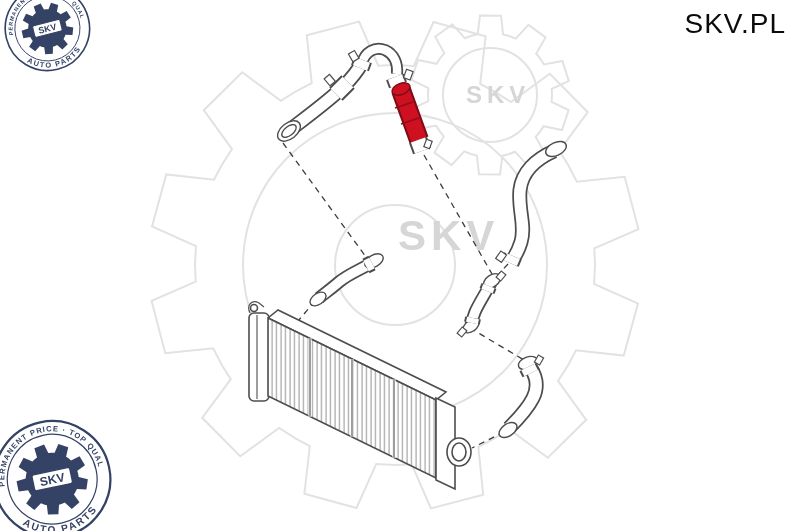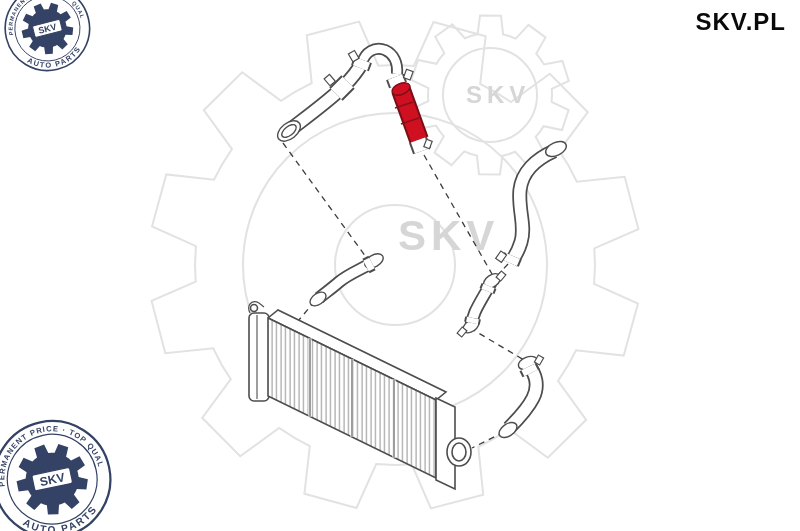--- a/index.html
+++ b/index.html
@@ -1,18 +1,18 @@
 <!DOCTYPE html>
 <html><head>
 <meta charset="utf-8">
 <style>
   html,body{margin:0;padding:0;width:800px;height:531px;background:#ffffff;overflow:hidden;}
   #stage{position:relative;width:800px;height:531px;font-family:"Liberation Sans",sans-serif;background:#ffffff;}
   #main-svg{position:absolute;left:0;top:0;}
-  #logo{position:absolute;top:8px;right:14px;font-size:24px;font-weight:bold;letter-spacing:1px;color:#0a0a0a;font-family:"Liberation Sans",sans-serif;}
+  #logo{position:absolute;top:8px;right:14px;font-size:28px;font-weight:normal;letter-spacing:1px;color:#0a0a0a;font-family:"Liberation Sans",sans-serif;}
 
   
   .wm{fill:none;stroke:#e2e2e2;stroke-width:2;}
   .wmtext{fill:#d6d6d6;font-weight:bold;letter-spacing:5px;font-family:"Liberation Sans",sans-serif;}
 
   
   .part{fill:#ffffff;stroke:#4d4d4d;stroke-width:1.6;}
   .thin{fill:none;stroke:#4d4d4d;stroke-width:1.1;}
   .dash{fill:none;stroke:#3c3c3c;stroke-width:1.3;stroke-dasharray:6 5;}
 

